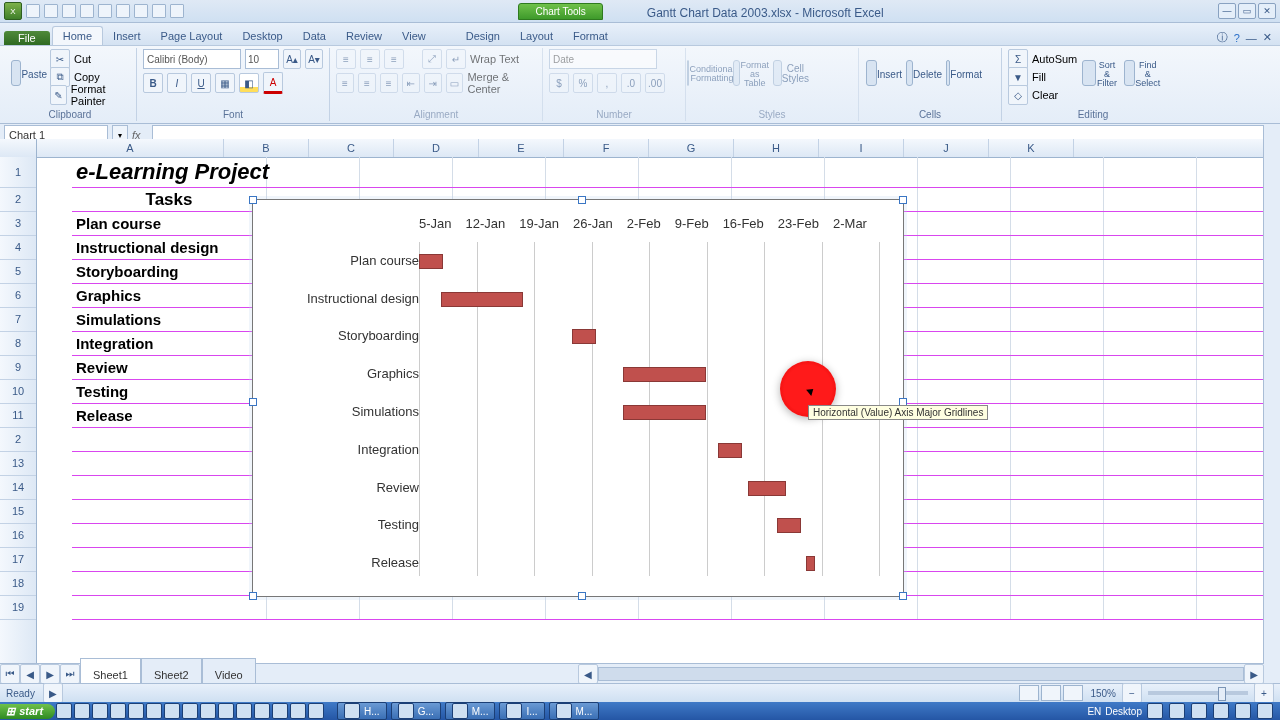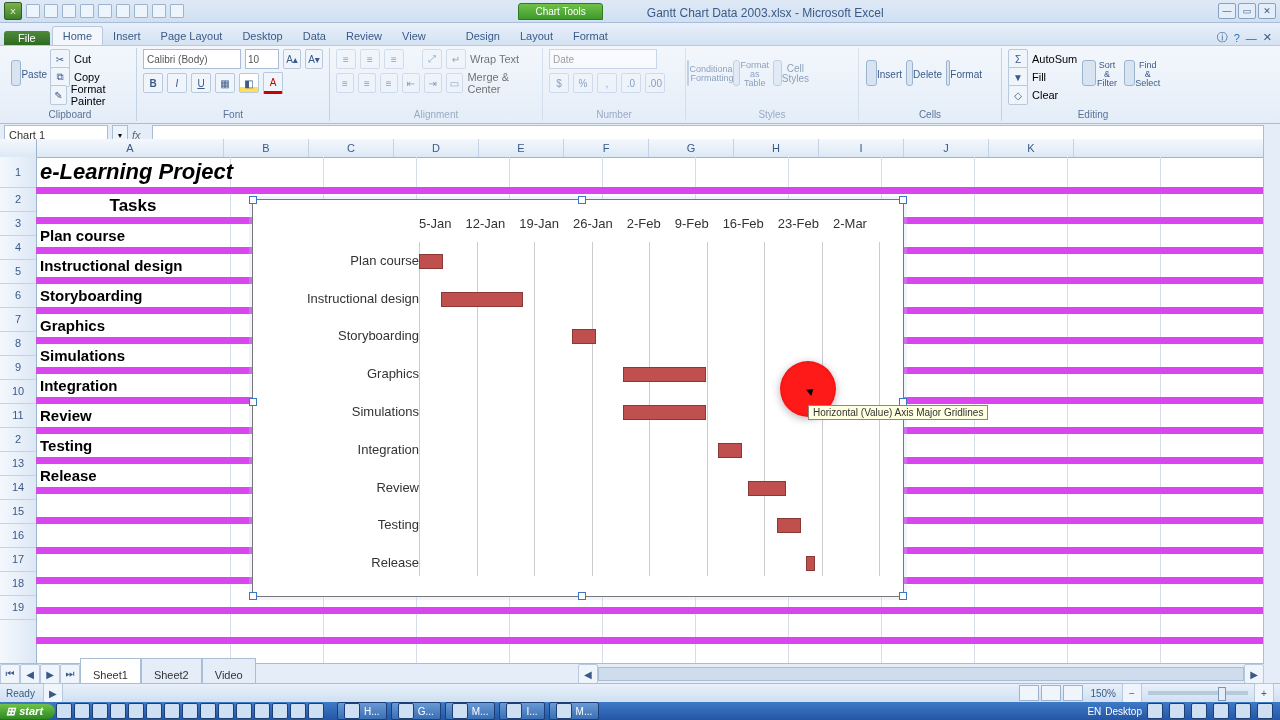--- a/index.html
+++ b/index.html
@@ -37,21 +37,21 @@
 .fin{flex:1;height:18px;border:1px solid #a9bdd6;background:#fff;margin-right:16px;}
 
 .sheet{position:absolute;top:139px;left:0;right:0;bottom:36px;overflow:hidden;}
 .colhdr{position:absolute;top:0;left:0;right:16px;height:18px;display:flex;background:linear-gradient(#f4f8fd,#dde8f5);border-bottom:1px solid #9db4cf;}
 .corner{width:36px;border-right:1px solid #9db4cf;background:linear-gradient(#f4f8fd,#dde8f5);}
 .ch{border-right:1px solid #c3d2e5;text-align:center;color:#3a5a88;line-height:18px;}
 .rowhdr{position:absolute;top:18px;left:0;width:36px;bottom:20px;background:linear-gradient(90deg,#f4f8fd,#dde8f5);border-right:1px solid #9db4cf;}
 .rh{height:23px;border-bottom:1px solid #c3d2e5;text-align:center;color:#3a5a88;line-height:23px;}
 .rh.first{height:30px;line-height:30px;}
 .cells{position:absolute;top:18px;left:36px;right:16px;bottom:20px;}
-.cellrow{display:flex;height:23px;border-bottom:7px solid #d946ef;}
+.cellrow{display:flex;height:23px;border-bottom:1px solid #d946ef;margin-left:36px;}
 .cellrow.first{height:30px;}
 .cell{border-right:1px solid #d4dde8;padding:0 4px;display:flex;align-items:center;overflow:visible;white-space:nowrap;}
 .vline{position:absolute;top:0;bottom:0;width:16px;right:0;background:#e4edf8;border-left:1px solid #a9bdd6;}
 .hscroll{position:absolute;bottom:0;left:0;right:16px;height:20px;background:#e4edf8;border-top:1px solid #a9bdd6;display:flex;align-items:center;}
 .sheet-tab{padding:10px 12px;background:#fff;border:1px solid #a9bdd6;font-size:11px;color:#333;border-bottom:none;margin-top:1px;}
 .sheet-tab.inactive{background:#e4edf8;}
 
 .chart{position:absolute;border:1px solid #777;background:#fff;box-shadow:0 0 0 3px #c3d8ee40;}
 .chart-inner{position:absolute;inset:6px;}
 .xaxis{position:absolute;top:10px;left:160px;right:30px;height:18px;display:flex;justify-content:space-between;font-size:13px;color:#333;}

